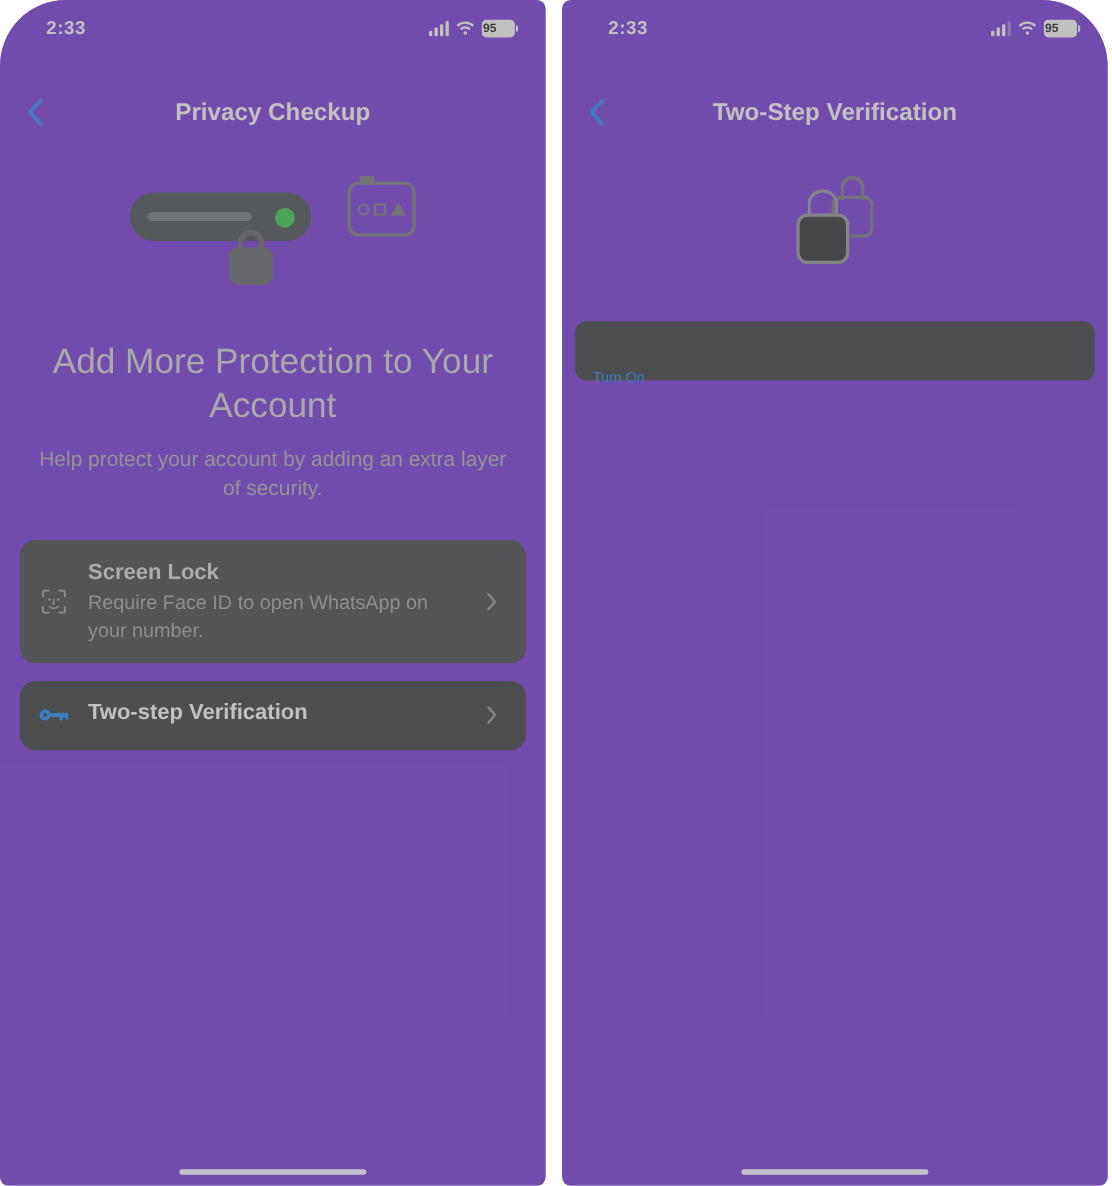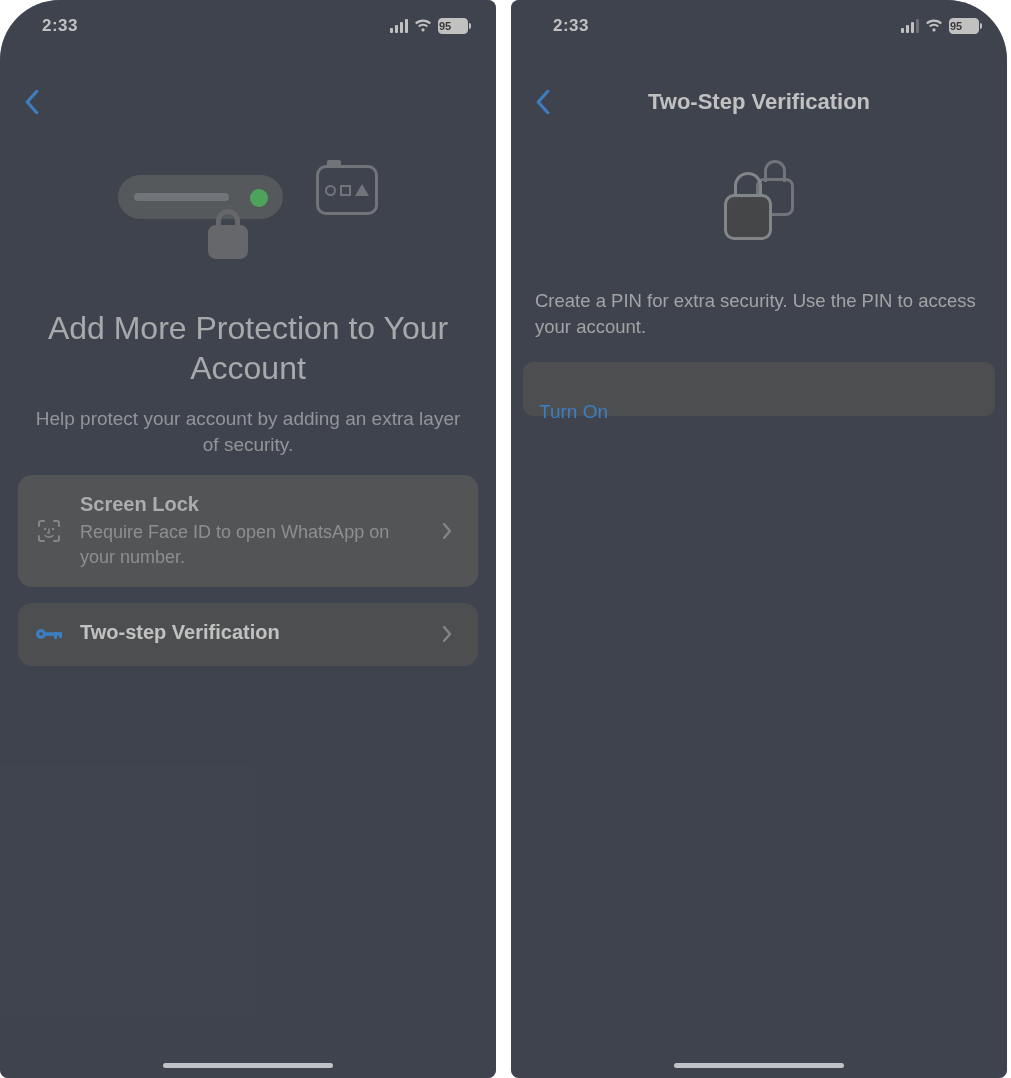--- a/index.html
+++ b/index.html
@@ -1,18 +1,18 @@
 <!DOCTYPE html>
 <html><head>
 <meta charset="utf-8">
 <style>
   * { box-sizing: border-box; margin: 0; padding: 0; }
   html, body { width: 1011px; height: 1078px; background: #ffffff; font-family: -apple-system, Helvetica, Arial, sans-serif; }
   .canvas { display: flex; width: 1011px; height: 1078px; }
-  .phone { position: relative; height: 1078px; background: #0f172a; overflow: hidden; border-radius: 8px; }
+  .phone { position: relative; height: 1078px; background: #6d28d9; overflow: hidden; border-radius: 8px; }
   .phone.left  { width: 496px; margin-right: 15px; border-top-left-radius: 60px; }
   .phone.right { width: 496px; border-top-right-radius: 60px; }
   .dim-overlay { position:absolute; inset:0; background: rgba(120,120,120,0.46); pointer-events:none; z-index:5; }
   .status-bar { position:absolute; top:0; left:0; right:0; height:52px; display:flex; align-items:center; justify-content:space-between; padding:0 28px 0 42px; z-index:2; color:#fff; }
   .time { font-size:17px; font-weight:600; letter-spacing:0.5px; }
   .status-right { display:flex; align-items:center; gap:6px; }
   .signal-bars { display:flex; align-items:flex-end; gap:2px; height:14px; }
   .signal-bars span { width:3px; background:#fff; border-radius:1px; }
   .signal-bars span:nth-child(1){height:5px;} .signal-bars span:nth-child(2){height:8px;}
   .signal-bars span:nth-child(3){height:11px;} .signal-bars span:nth-child(4){height:14px;}
@@ -34,21 +34,21 @@
   .lock-shape .body { position:absolute; left:0; top:20px; width:40px; height:34px; border-radius:8px; background:#55595e;}
   .lock-shape .shackle { position:absolute; left:8px; top:4px; width:24px; height:24px; border:5px solid #55595e; border-bottom:none; border-radius:14px 14px 0 0;}
   .camera { position:absolute; right:0; top:10px; width:62px; height:50px; border:3px solid #6c7278; border-radius:10px; display:flex; align-items:center; justify-content:center; gap:4px;}
   .camera::before{content:""; position:absolute; top:-8px; left:8px; width:14px; height:8px; background:#6c7278; border-radius:2px 2px 0 0;}
   .cam-sym { display:inline-block; }
   .cam-circle{width:11px;height:11px;border:2px solid #6c7278;border-radius:50%;}
   .cam-square{width:11px;height:11px;border:2px solid #6c7278;}
   .cam-triangle{width:0;height:0;border-left:7px solid transparent;border-right:7px solid transparent;border-bottom:12px solid #6c7278;}
   .headline { color:#d0d3d6; font-size:32px; font-weight:400; text-align:center; padding:0 28px; line-height:1.25; margin-top:18px;}
   .sub { color:#a8adb2; font-size:19px; text-align:center; padding:0 30px; margin-top:18px; line-height:1.35;}
-  .cards { margin-top:18px; padding:0 18px; display:flex; flex-direction:column; gap:16px; }
+  .cards { margin-top:34px; padding:0 18px; display:flex; flex-direction:column; gap:16px; }
   .card { border-radius:14px; padding:18px 16px; display:flex; align-items:center; gap:16px; position:relative; }
   .card.dim { background:#33373a; }
   .card.dim .card-title { color:#d5d8db; }
   .card.dim .card-desc  { color:#9ea3a8; }
   .card.hl  { background:#2a2c2f; z-index:10; }
   .card.hl .card-title { color:#ffffff; }
   .card.hl .card-desc  { color:#d2d5d8; }
   .card-icon { flex:0 0 30px; display:flex; align-items:center; justify-content:center; }
   .card-body { flex:1; }
   .card-title { font-size:20px; font-weight:600; margin-bottom:4px; }
@@ -59,21 +59,21 @@
   .padlock-stage { height:110px; display:flex; justify-content:center; align-items:flex-start; margin-top:20px;}
   .padlock { position:relative; width:70px; height:80px; }
   .padlock .back { position:absolute; right:0; top:0; width:38px; height:64px; }
   .padlock .back .sh { position:absolute; left:8px; top:0; width:22px; height:22px; border:3px solid #6c7278; border-bottom:none; border-radius:12px 12px 0 0;}
   .padlock .back .bd { position:absolute; left:0; top:18px; width:38px; height:38px; border:3px solid #6c7278; border-radius:8px;}
   .padlock .front { position:absolute; left:0; top:12px; width:48px; height:72px; }
   .padlock .front .sh { position:absolute; left:10px; top:0; width:28px; height:26px; border:3px solid #8d9297; border-bottom:none; border-radius:16px 16px 0 0;}
   .padlock .front .bd { position:absolute; left:0; top:22px; width:48px; height:46px; border:3px solid #8d9297; border-radius:10px; background:#1a1c1e;}
   .desc-text { color:#c5c8cb; font-size:18.5px; line-height:1.4; padding:0 24px; margin-top:18px;}
   .action-row { margin:22px 12px 0 12px; background:#2a2c2f; border-radius:10px; height:54px; display:flex; align-items:center; padding:0 16px; z-index:10; position:relative;}
-  .action-row span.label { color:#0a84ff; font-size:19px; font-weight:500;margin-top:46px; }
+  .action-row span.label { color:#0a84ff; font-size:13px; font-weight:500;margin-top:46px; }
   svg { display:block; }
 </style>
 </head>
 <body>
 
 <div class="canvas">
 
   <div class="phone left">
     <div class="dim-overlay"></div>
 
@@ -94,20 +94,21 @@
           </div>
       </div>
     </div>
 
     <div class="nav-bar">
       <div class="back-btn">
         <svg width="16" height="24" viewBox="0 0 12 20">
             <path d="M10 1L2 10l8 9" stroke="#0a84ff" stroke-width="2.6" fill="none" stroke-linecap="round" stroke-linejoin="round"></path>
           </svg>
       </div>
+      <div class="nav-title">Privacy Checkup</div>
     </div>
 
     <div class="content">
       <div class="hero">
         <div class="hero-stage">
           <div class="chat-bubble"></div>
           <div class="green-dot"></div>
           <div class="lock-shape">
               <div class="shackle"></div>
               <div class="body"></div>
@@ -205,21 +206,20 @@
           <div class="back">
               <div class="sh"></div>
               <div class="bd"></div>
             </div>
           <div class="front">
               <div class="sh"></div>
               <div class="bd"></div>
             </div>
         </div>
       </div>
-      <div class="desc-text">Create a PIN for extra security. Use the PIN to access your account.</div>
 
       <div class="action-row">
         <span class="label">Turn On</span>
       </div>
     </div>
 
     <div class="home-ind"></div>
   </div>
 
 </div>

